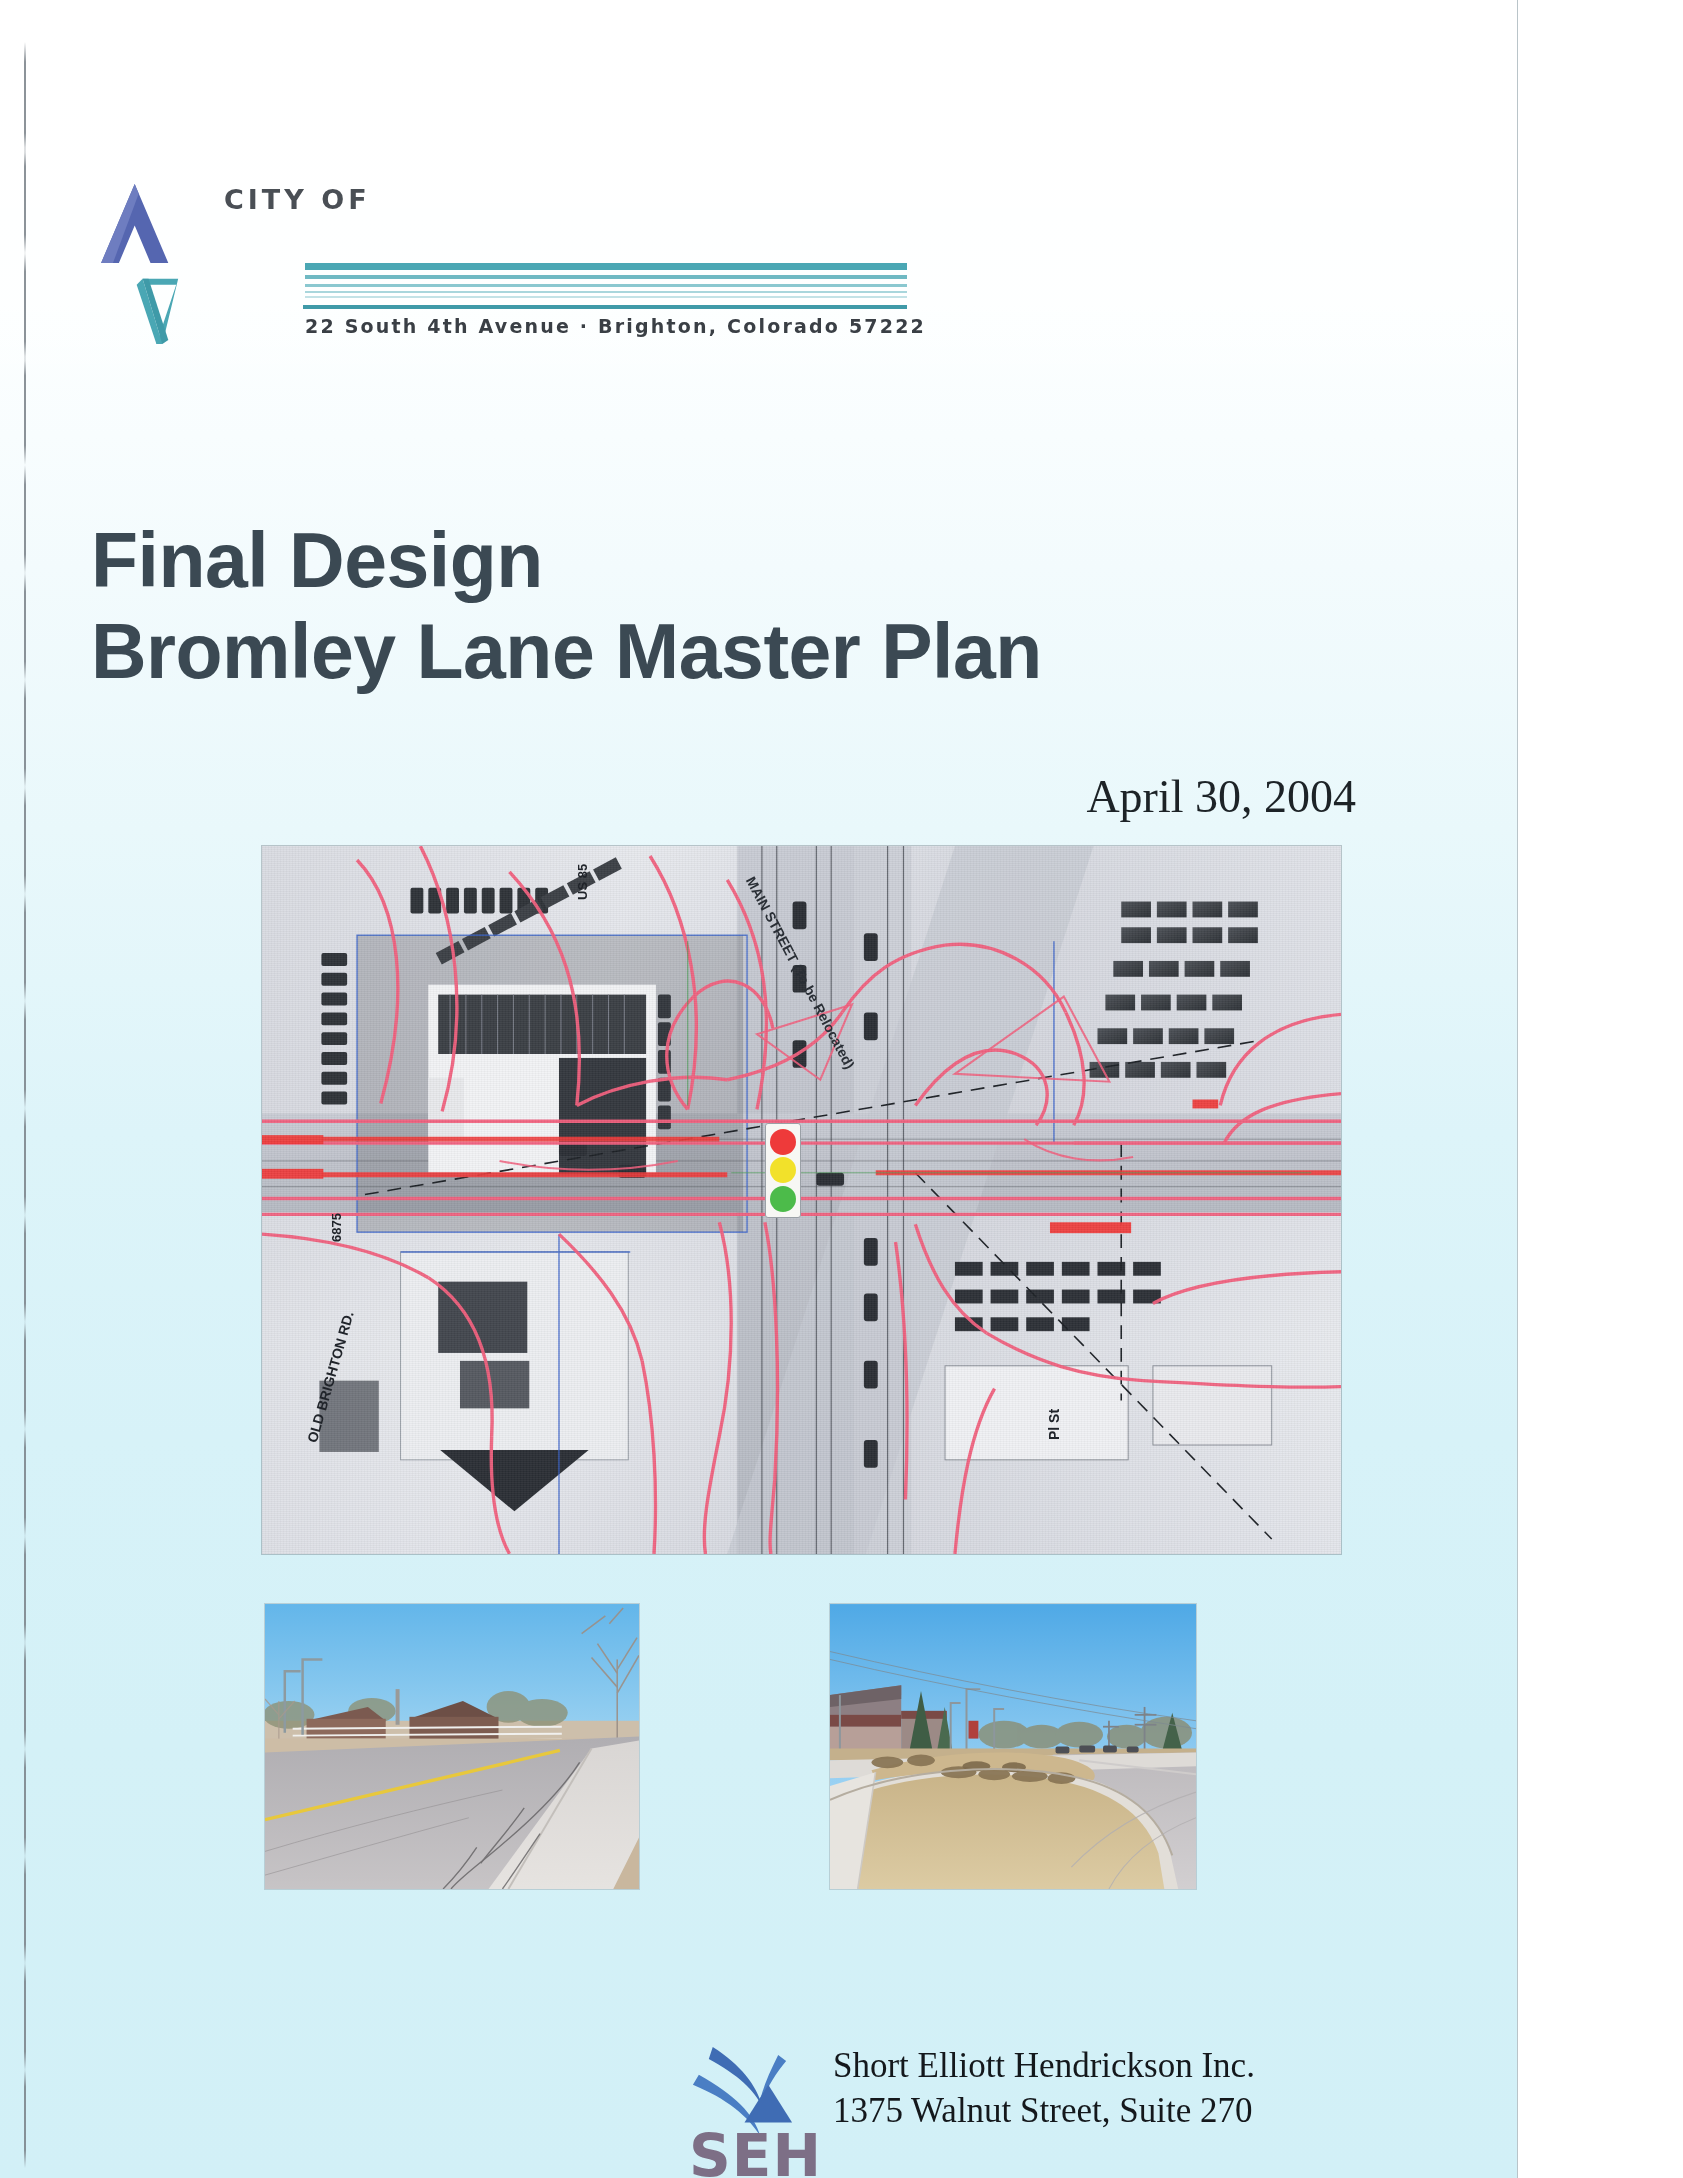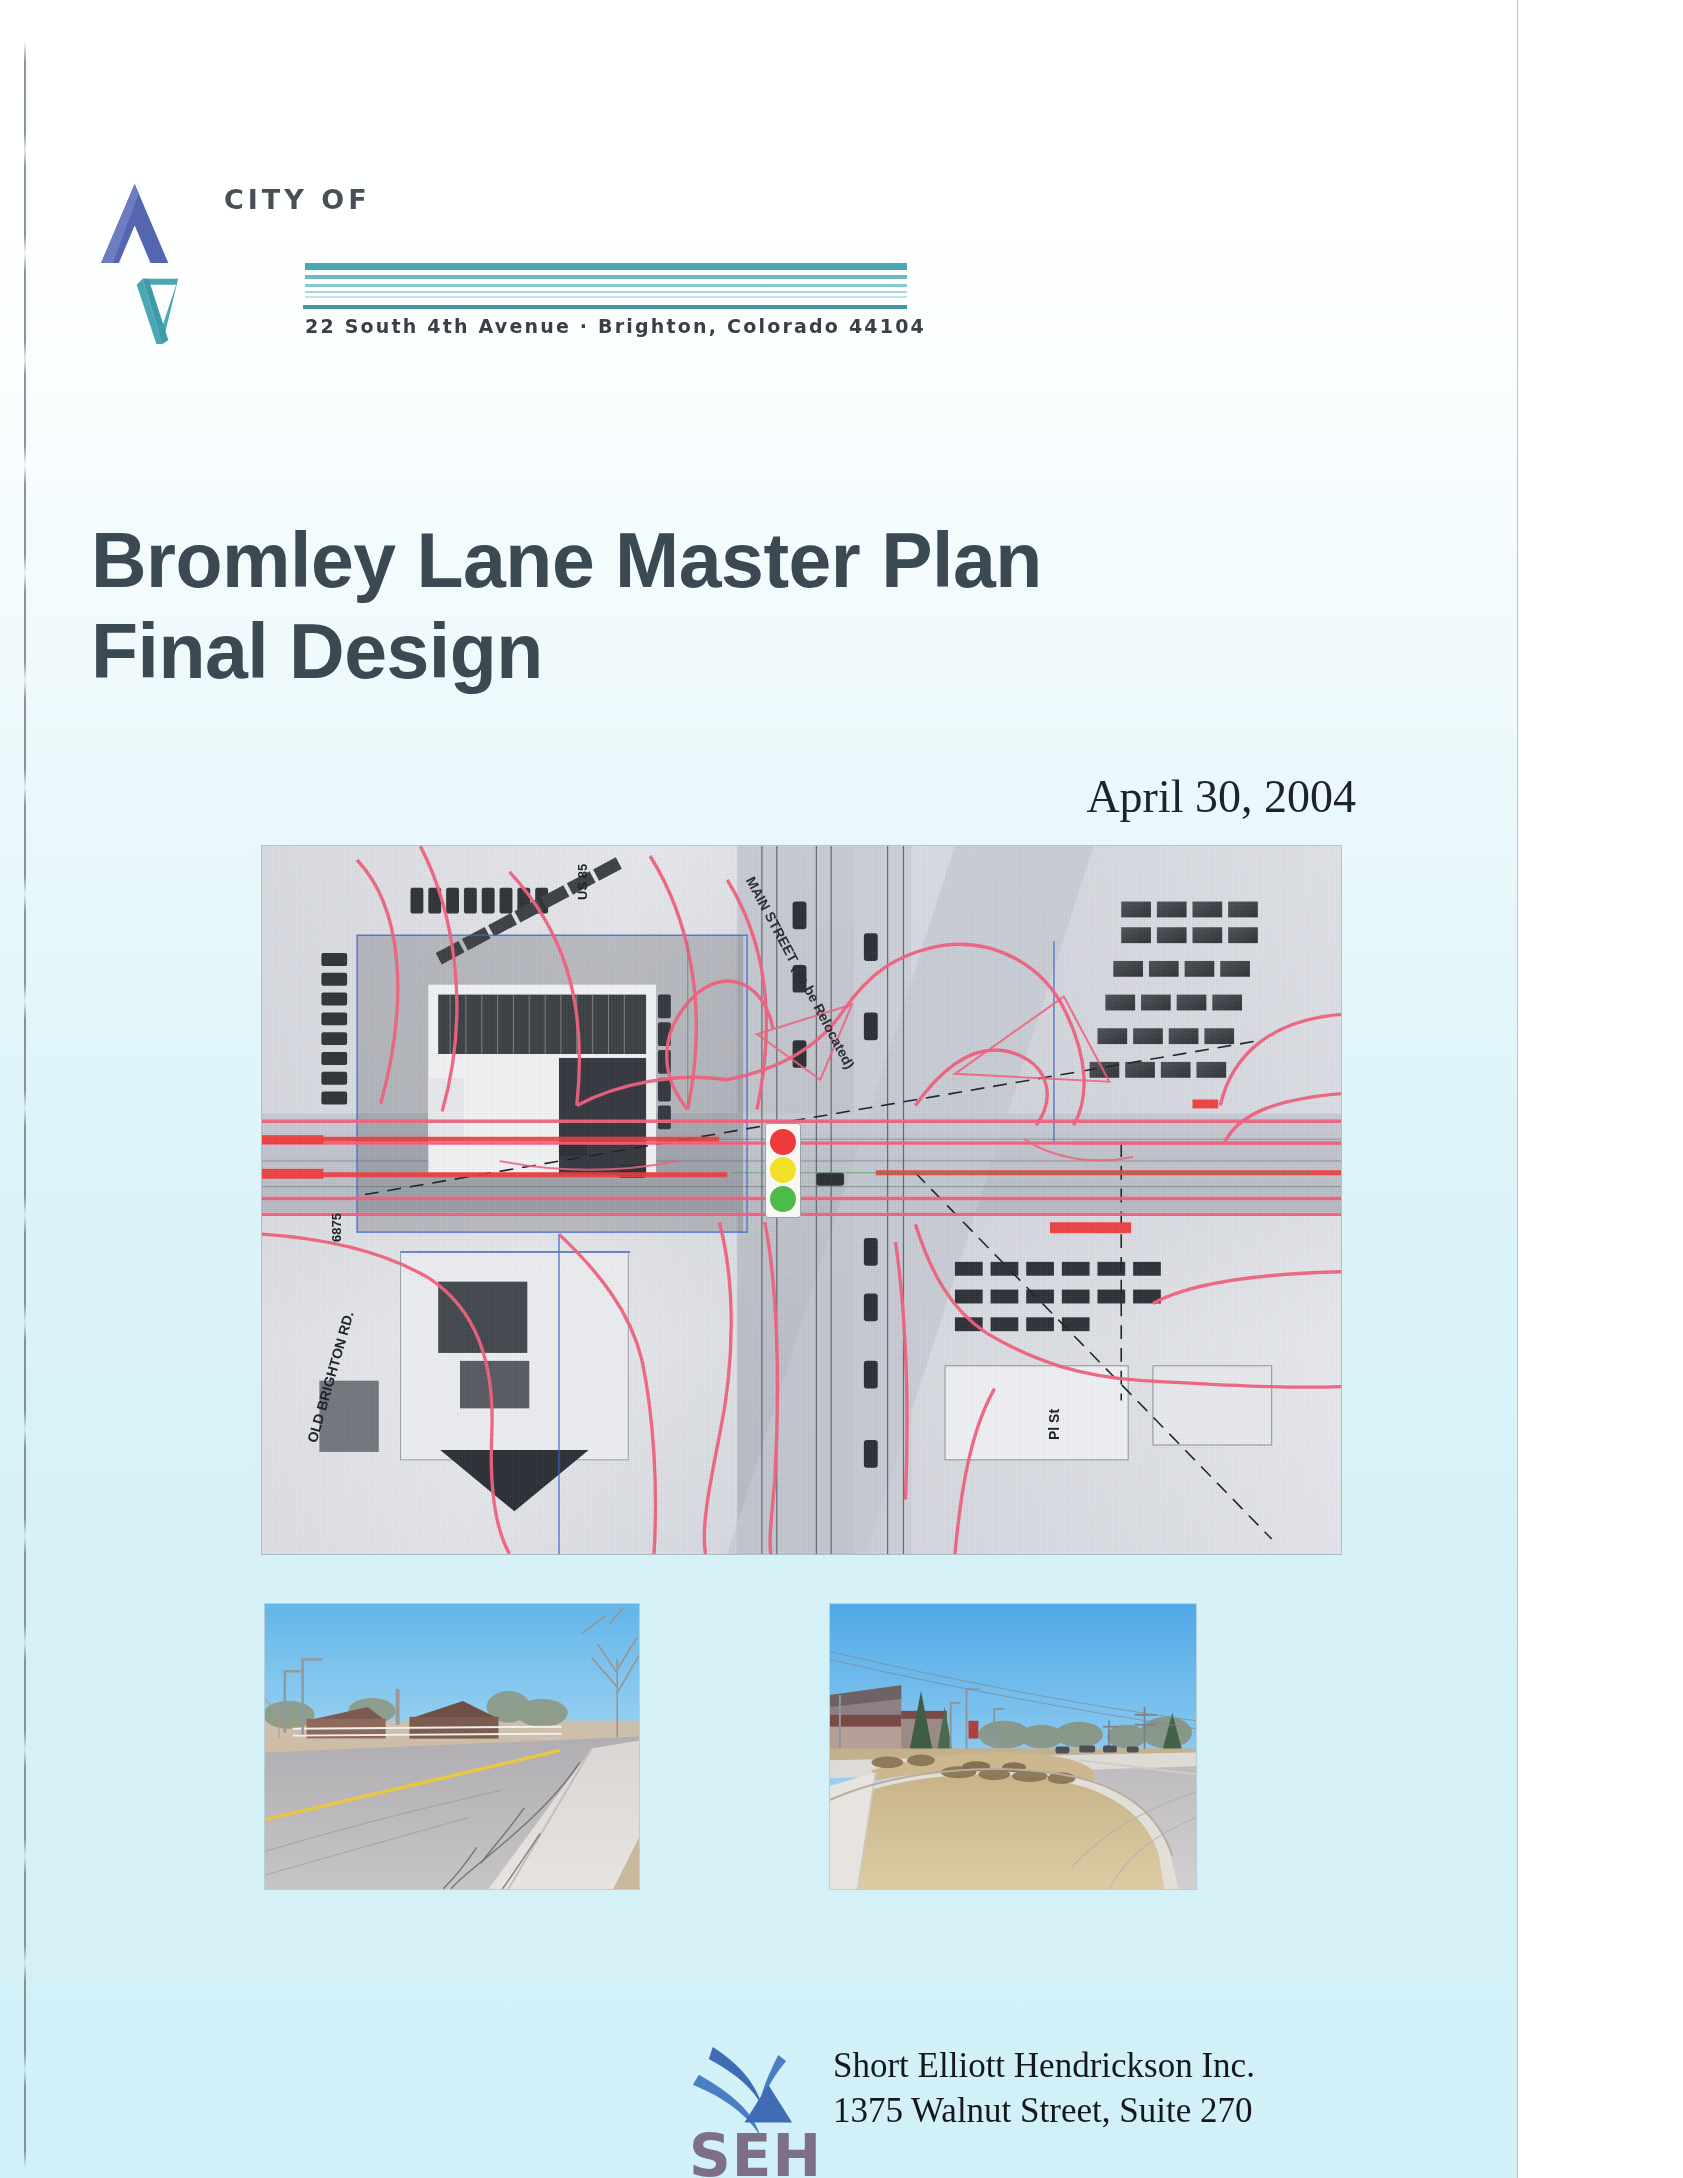--- a/index.html
+++ b/index.html
@@ -319,26 +319,26 @@
 
     <div id="logo-text-city">CITY OF</div>
 
     <div class="logo-rule" id="logo-rule-1"></div>
     <div class="logo-rule" id="logo-rule-2"></div>
     <div class="logo-rule" id="logo-rule-3"></div>
     <div class="logo-rule" id="logo-rule-4"></div>
     <div class="logo-rule" id="logo-rule-5"></div>
     <div class="logo-rule" id="logo-rule-6"></div>
 
-    <div id="logo-address">22 South 4th Avenue · Brighton, Colorado   44104</div>
+    <div id="logo-address">22 South 4th Avenue · Brighton, Colorado   57222</div>
   </div>
 
   <div id="doc-title">
+    <div>Final Design</div>
     <div>Bromley Lane Master Plan</div>
-    <div>Final Design</div>
   </div>
 
   <div id="doc-date">April 30, 2004</div>
 
   <div id="aerial-map">
     <div class="ae-base"></div>
 
     <svg class="ae-svg" width="1079" height="708" viewBox="0 0 1090 715">
       <defs>
         <linearGradient id="asph" x1="0" y1="0" x2="0" y2="1">

